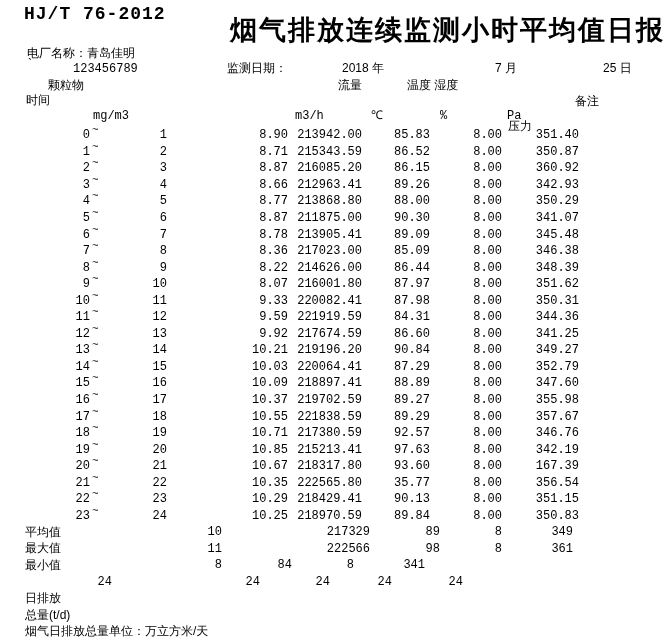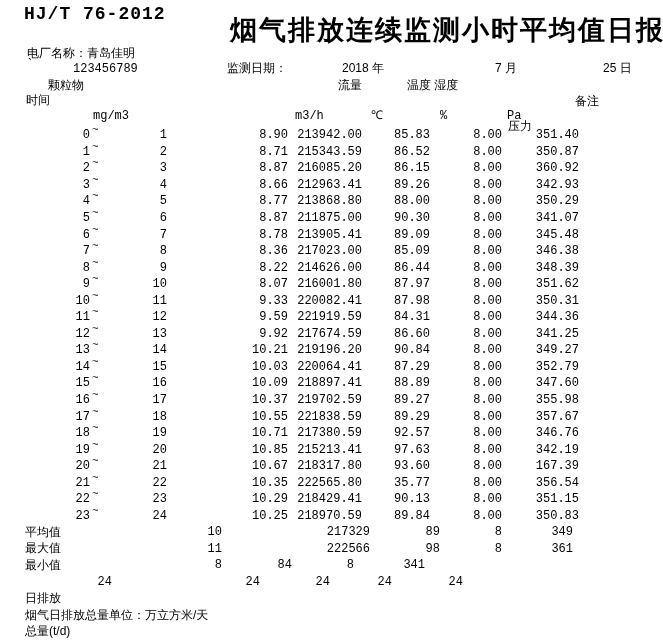--- a/index.html
+++ b/index.html
@@ -334,20 +334,20 @@
         <span class="c s1">24</span>
         <span class="c s2">24</span>
         <span class="c s3">24</span>
         <span class="c s4">24</span>
         <span class="c s5">24</span>
       </div>
       <div class="r">
         <span class="fl">日排放</span>
       </div>
       <div class="r">
+        <span class="fl">总量(t/d)</span>
+      </div>
+      <div class="r">
         <span class="fl">烟气日排放总量单位：万立方米/天</span>
       </div>
-      <div class="r">
-        <span class="fl">总量(t/d)</span>
-      </div>
     </div>
 
 </div>
 
 </body></html>

